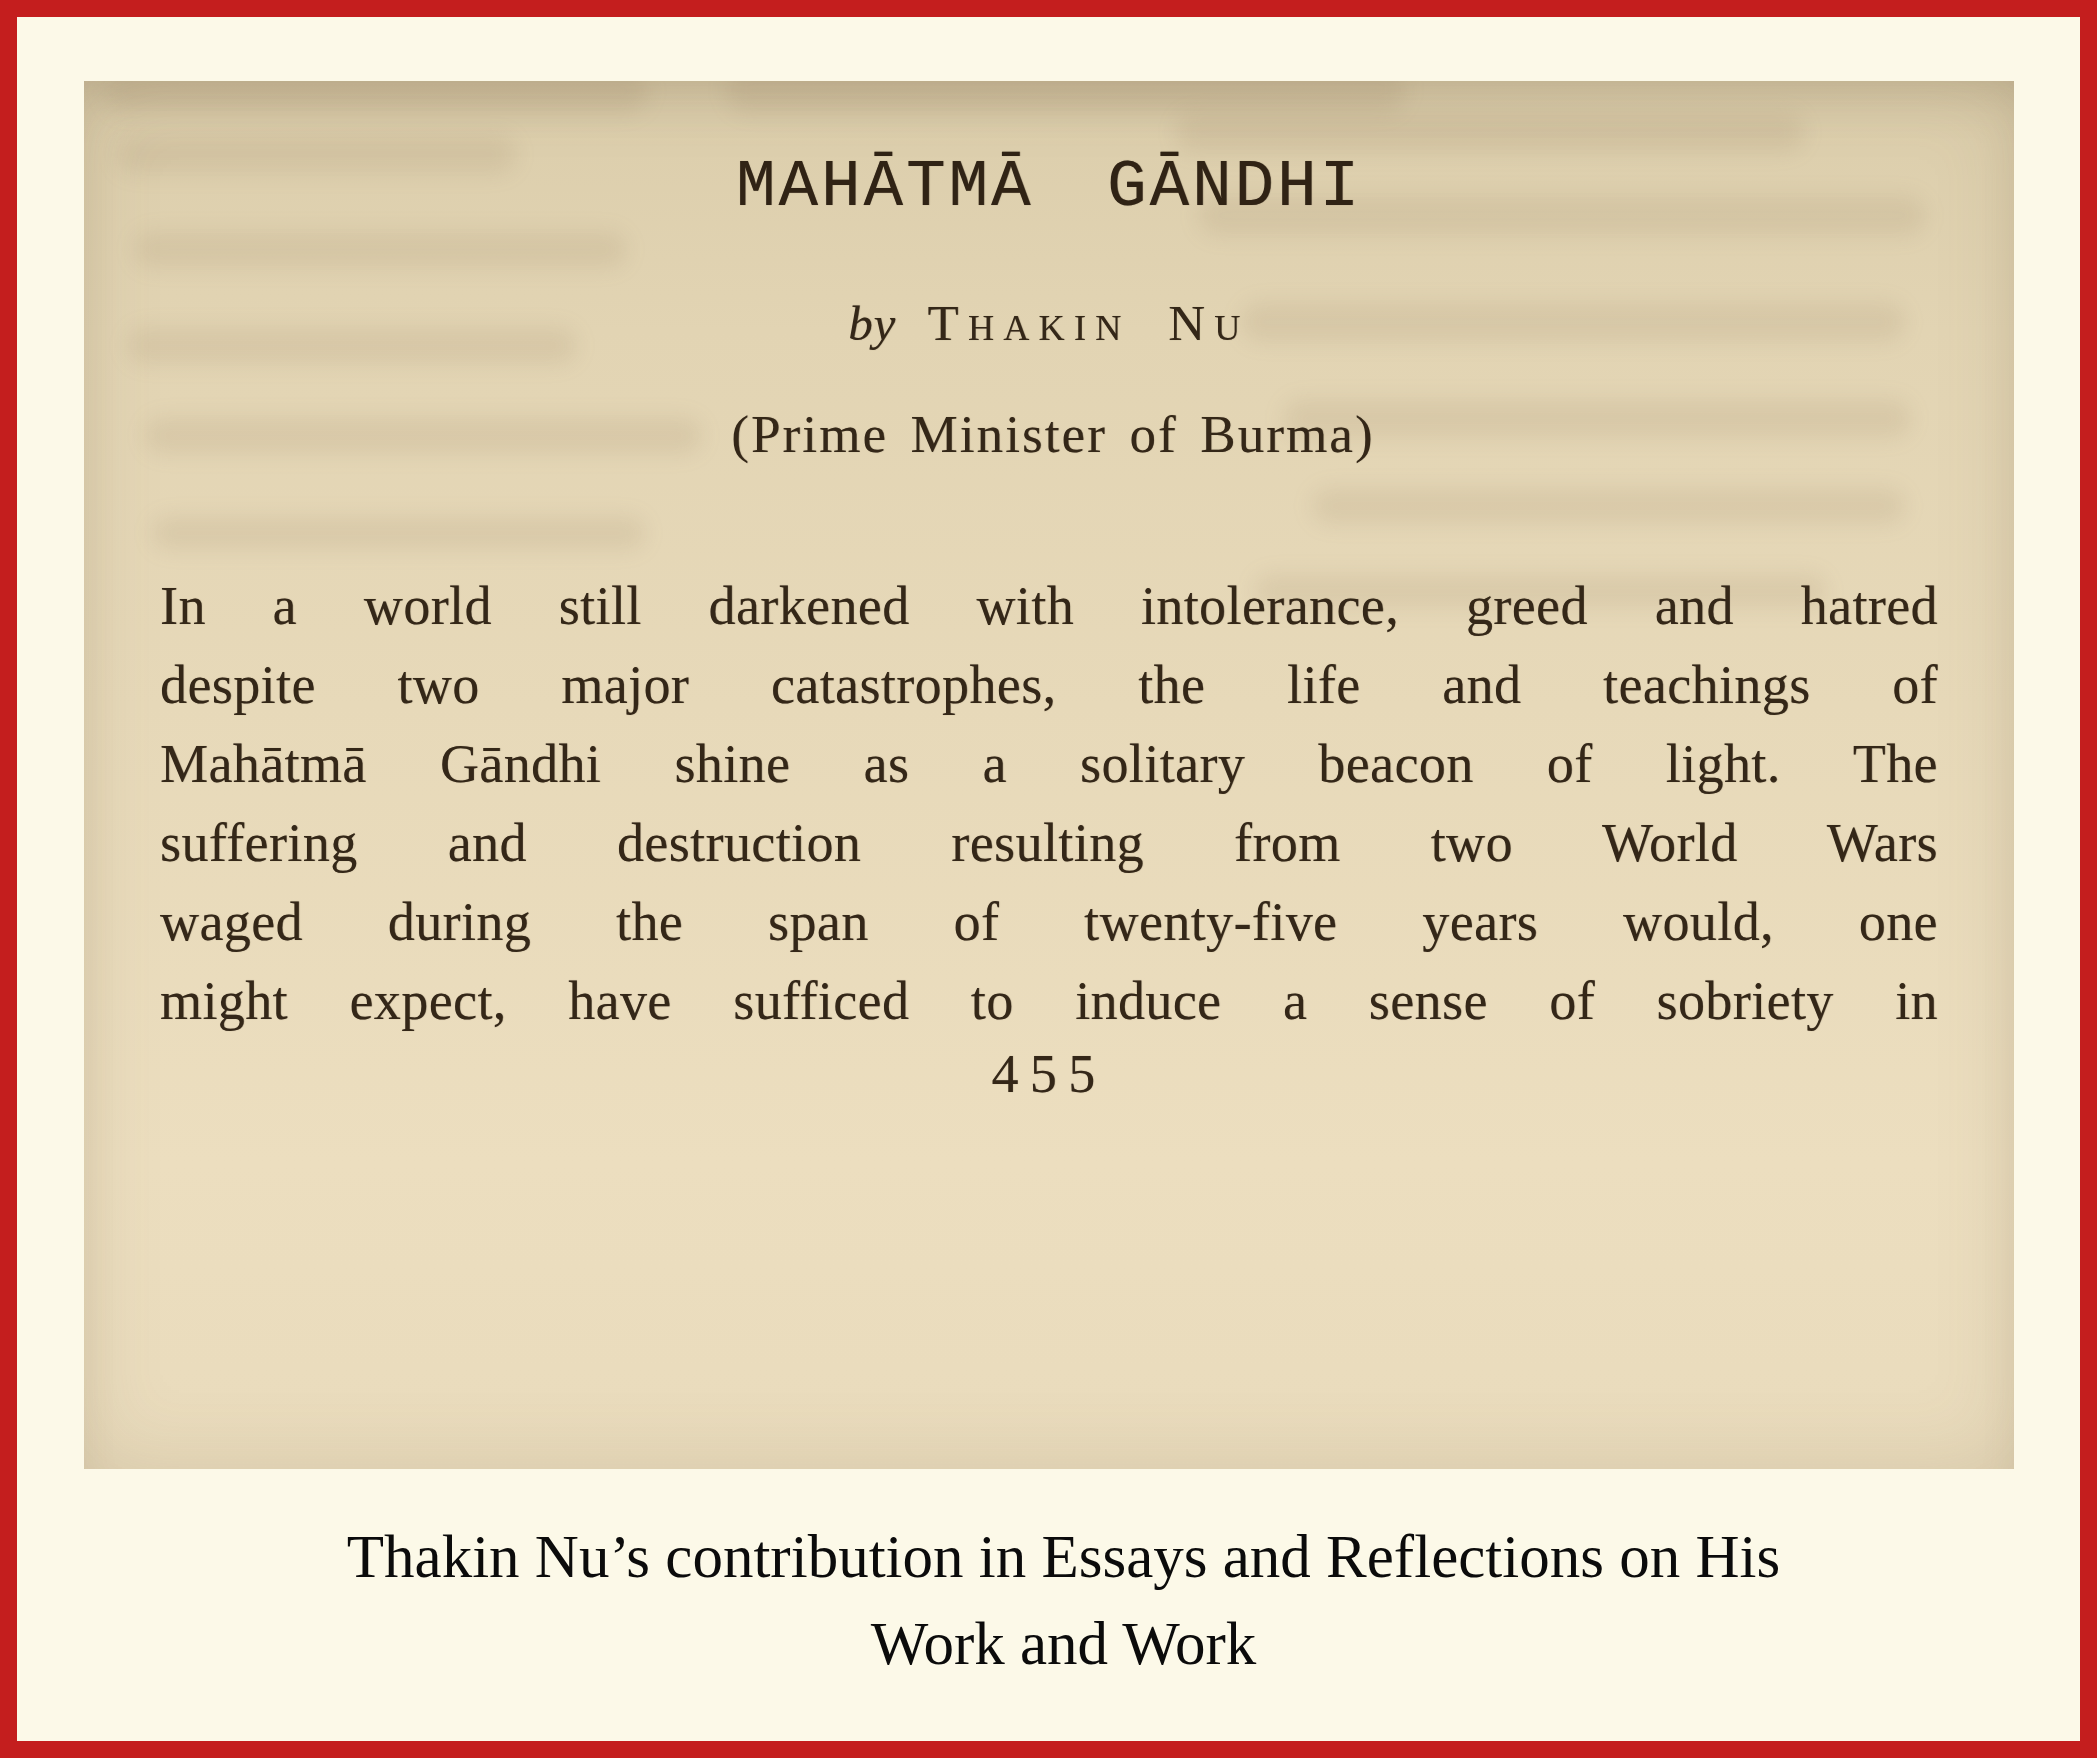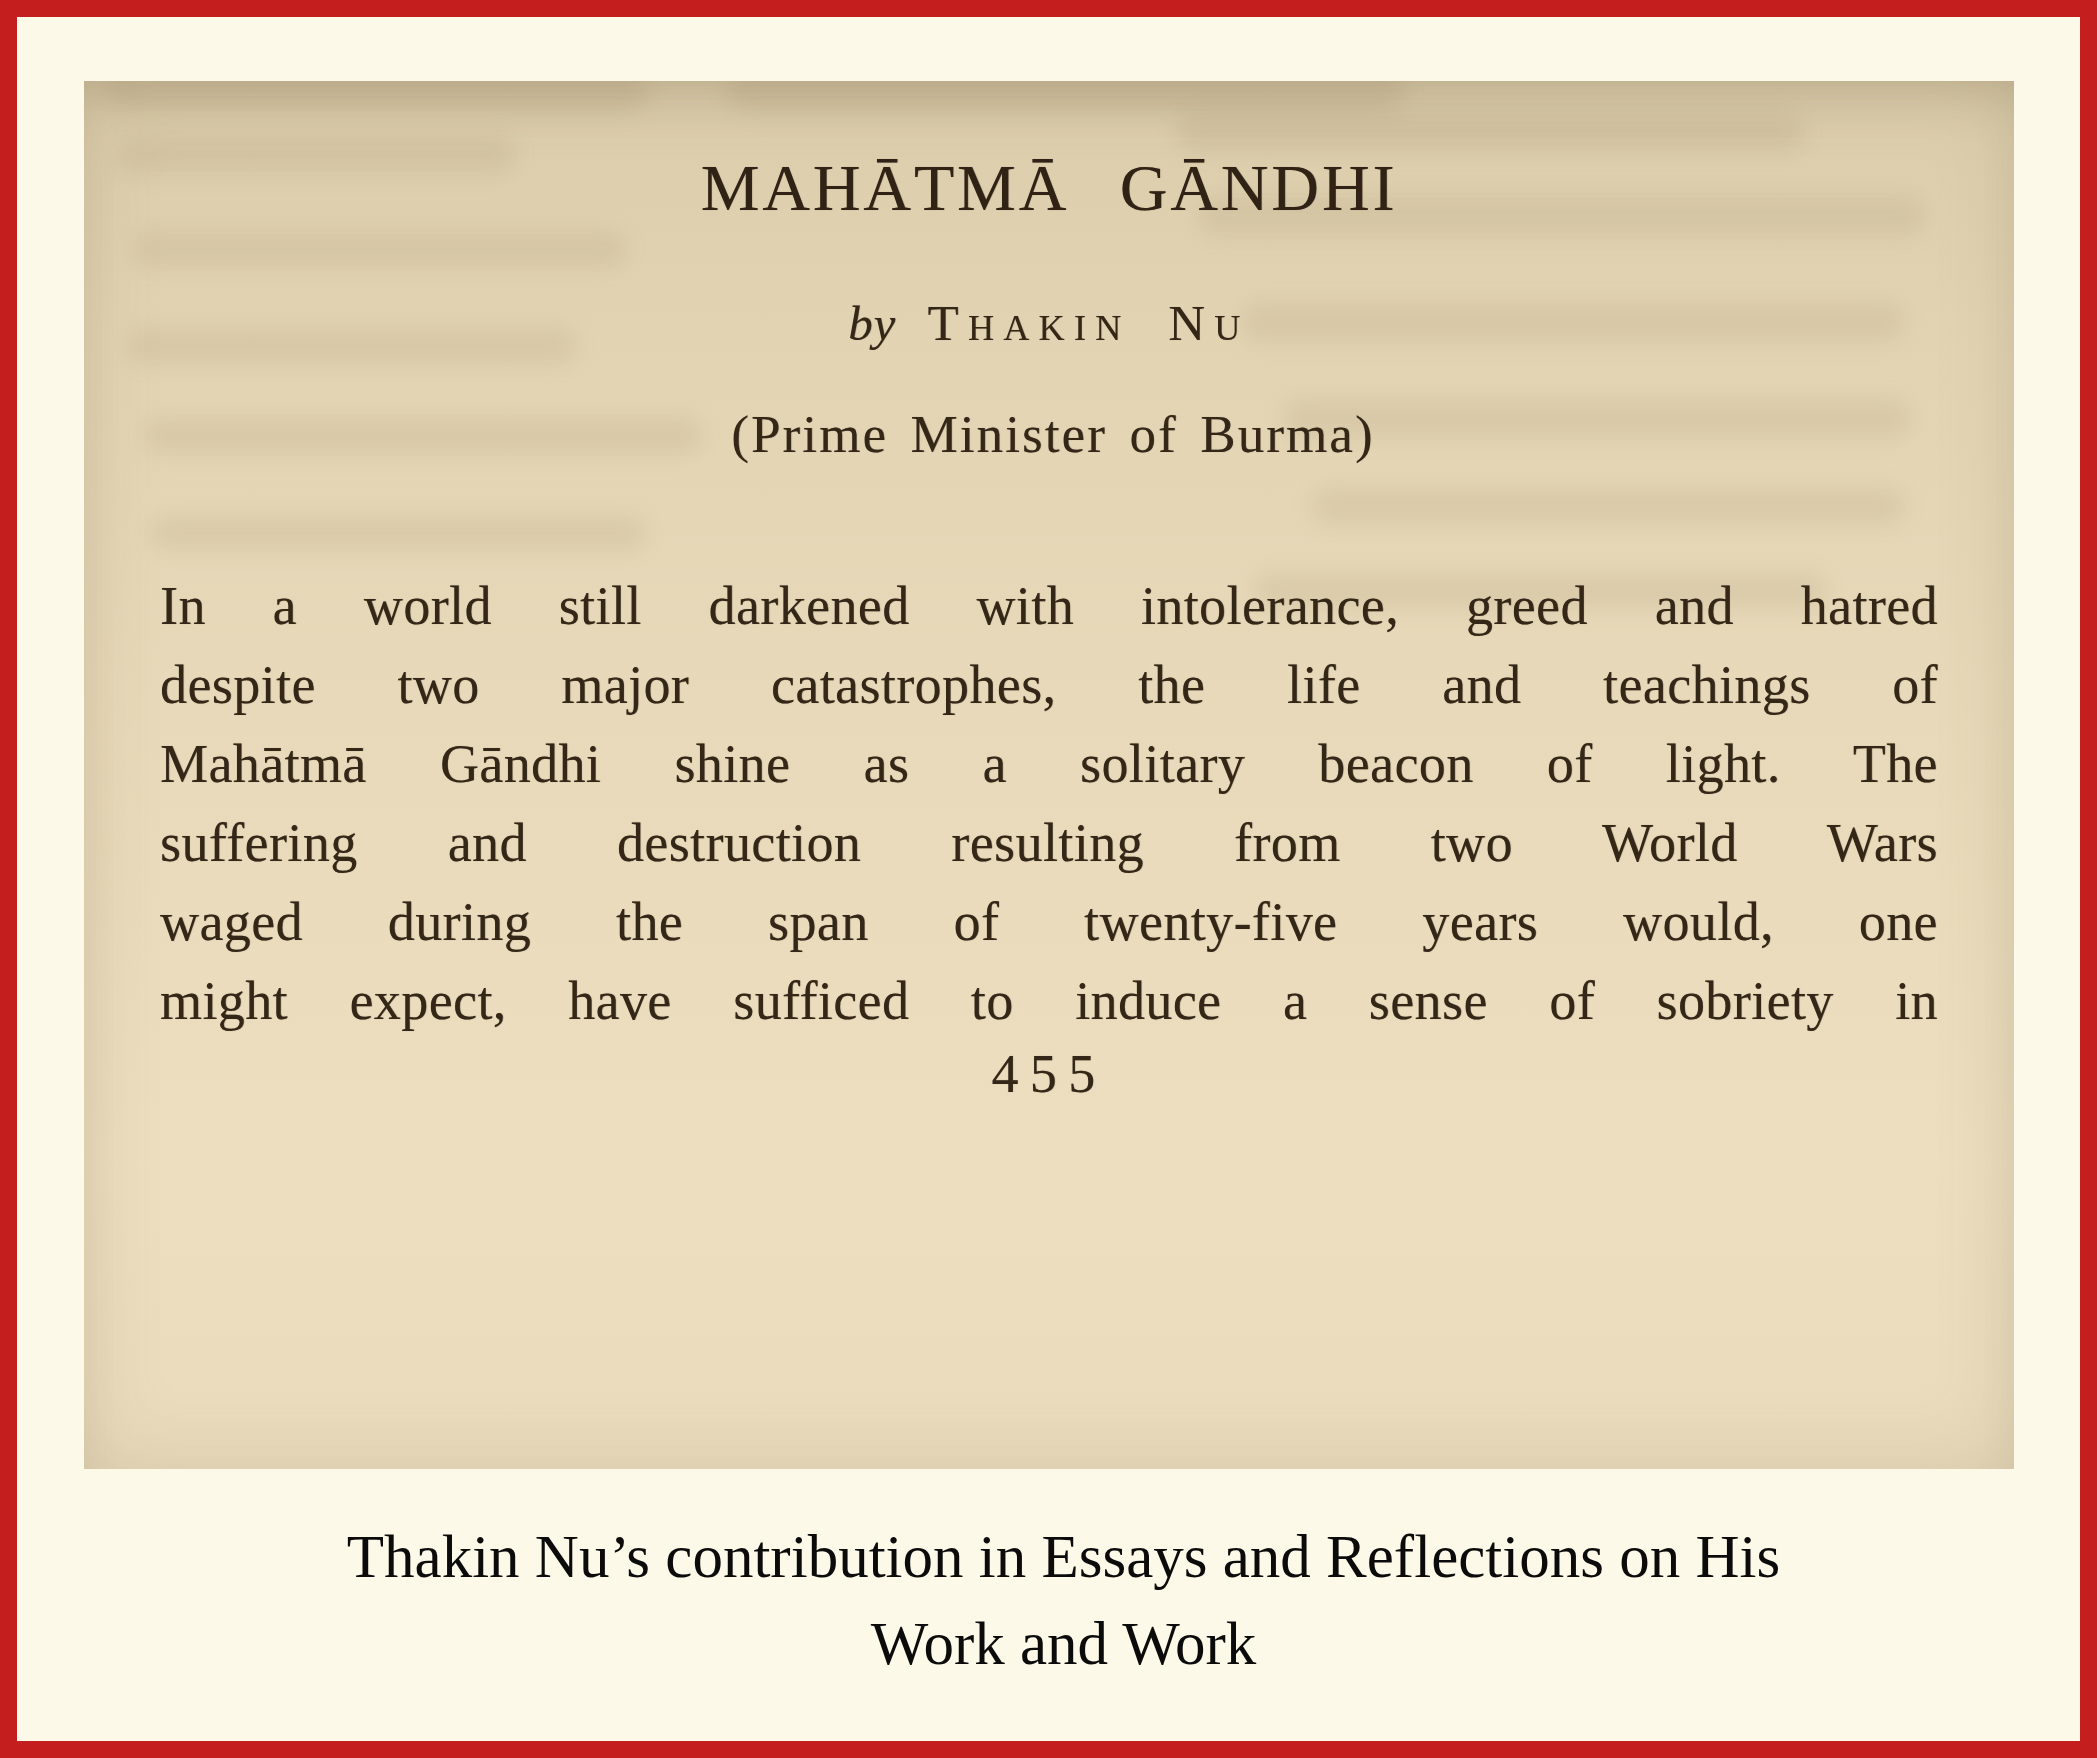--- a/index.html
+++ b/index.html
@@ -48,20 +48,21 @@
   .title {
     margin: 16px;
     margin-top: 71px;
     font-size: 66px;
     line-height: 71px;
     font-weight: 400;
     letter-spacing: 2.9px;
     word-spacing: 31px;
     color: #302315;
     text-shadow: 0.4px 0.4px 0.7px rgba(48, 35, 21, 0.55);
+    font-family: Liberation Mono, monospace;
   }
   .byline {
     margin-top: 68px;
     line-height: 64px;
     text-shadow: 0.4px 0.4px 0.7px rgba(52, 39, 24, 0.5);
   }
   .byline .by {
     font-style: italic;
     font-size: 49px;
     letter-spacing: 0.7px;

